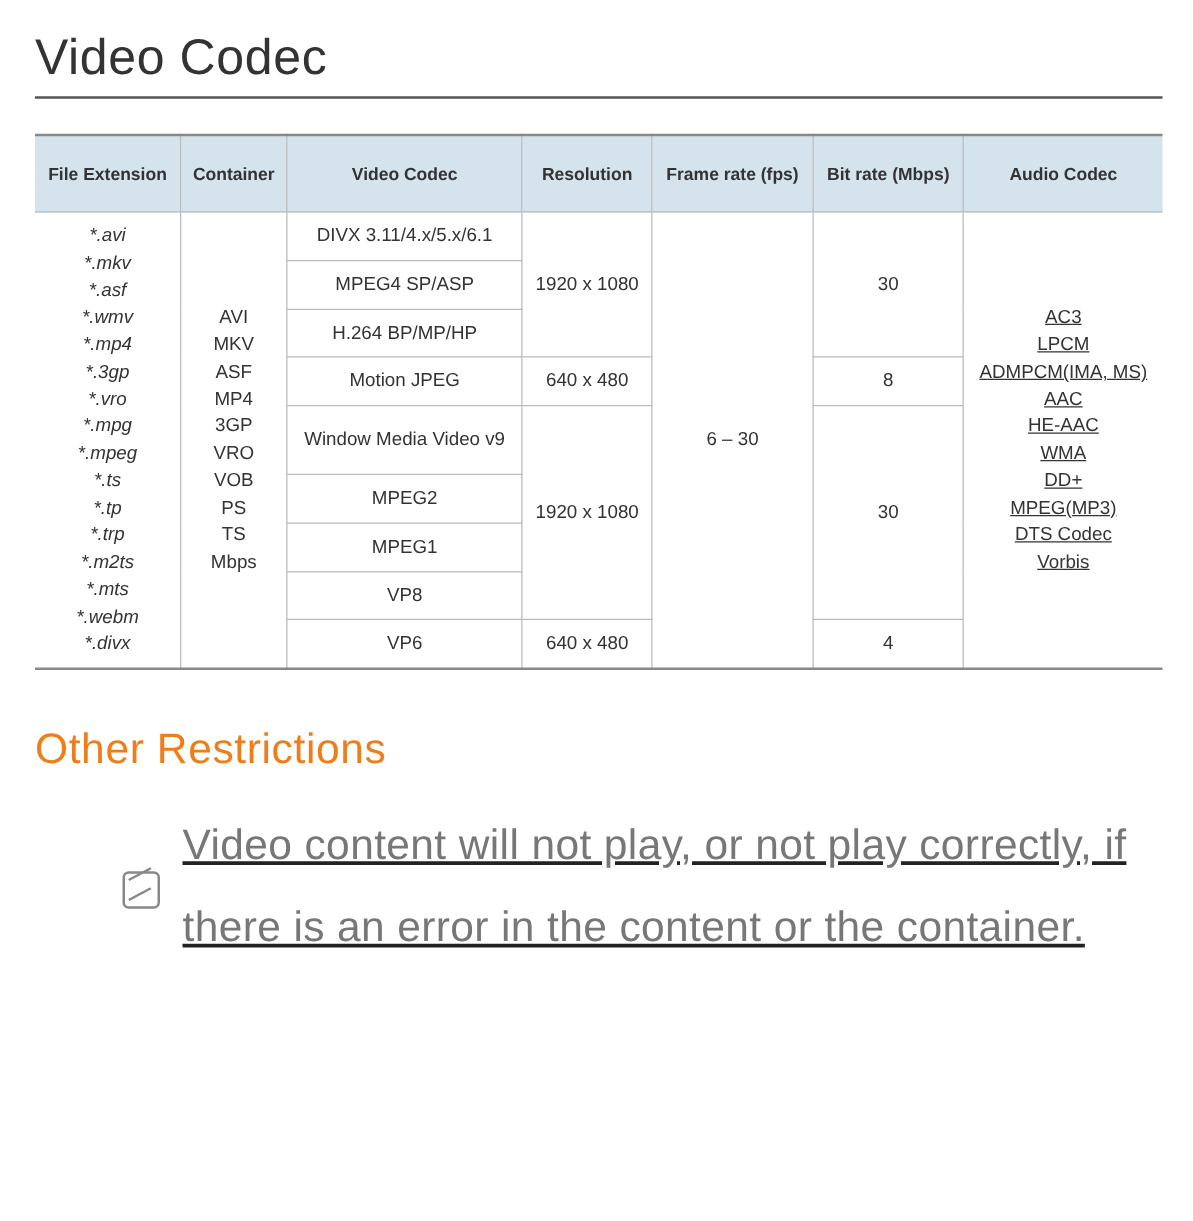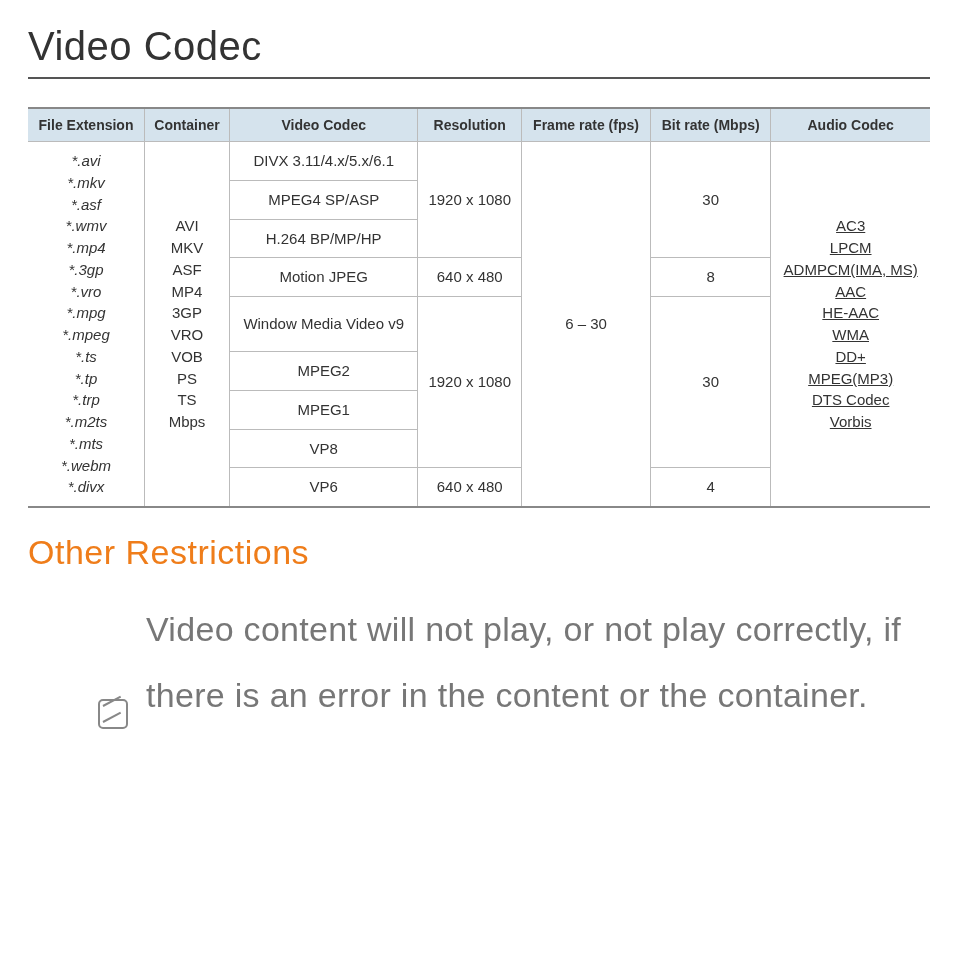--- a/index.html
+++ b/index.html
@@ -26,50 +26,51 @@
       width: 100%;
       font-size: 15px;
       color: #333;
       border-top: 2px solid #888;
       border-bottom: 2px solid #888;
     }
     table.codec-table th {
       background: #d5e3ed;
       font-weight: 600;
       text-align: center;
-      padding: 8px 6px;
+      padding: 22px 6px;
       border: 1px solid #bbb;
       font-size: 14px;
       color: #333;
     }
     table.codec-table td {
       border: 1px solid #bbb;
       text-align: center;
       padding: 8px 6px;
       vertical-align: middle;
       line-height: 1.45;
     }
     table.codec-table td.left-edge { border-left: none; font-style: italic; }
     table.codec-table td.right-edge { border-right: none; text-decoration: underline; }
     table.codec-table th.left-edge { border-left: none; }
     table.codec-table th.right-edge { border-right: none; }
     .list-cell span { display: block; }
     h2.section-title {
       font-size: 34px;
       font-weight: 400;
       color: #ef7d1a;
-      margin-top: 25px;
+      margin-top: 44px;
       margin-bottom: 24px;
       letter-spacing: 0.5px;
     }
     .note-row {
       display: flex;
-      align-items: flex-end;
+      align-items: center;
       padding-left: 70px;
       gap: 18px;
+      text-decoration: underline;
     }
     .note-icon {
       flex: 0 0 auto;
       width: 30px;
       height: 30px;
       border: 2px solid #888;
       border-radius: 5px;
       position: relative;
       margin-top: 6px;
     }

